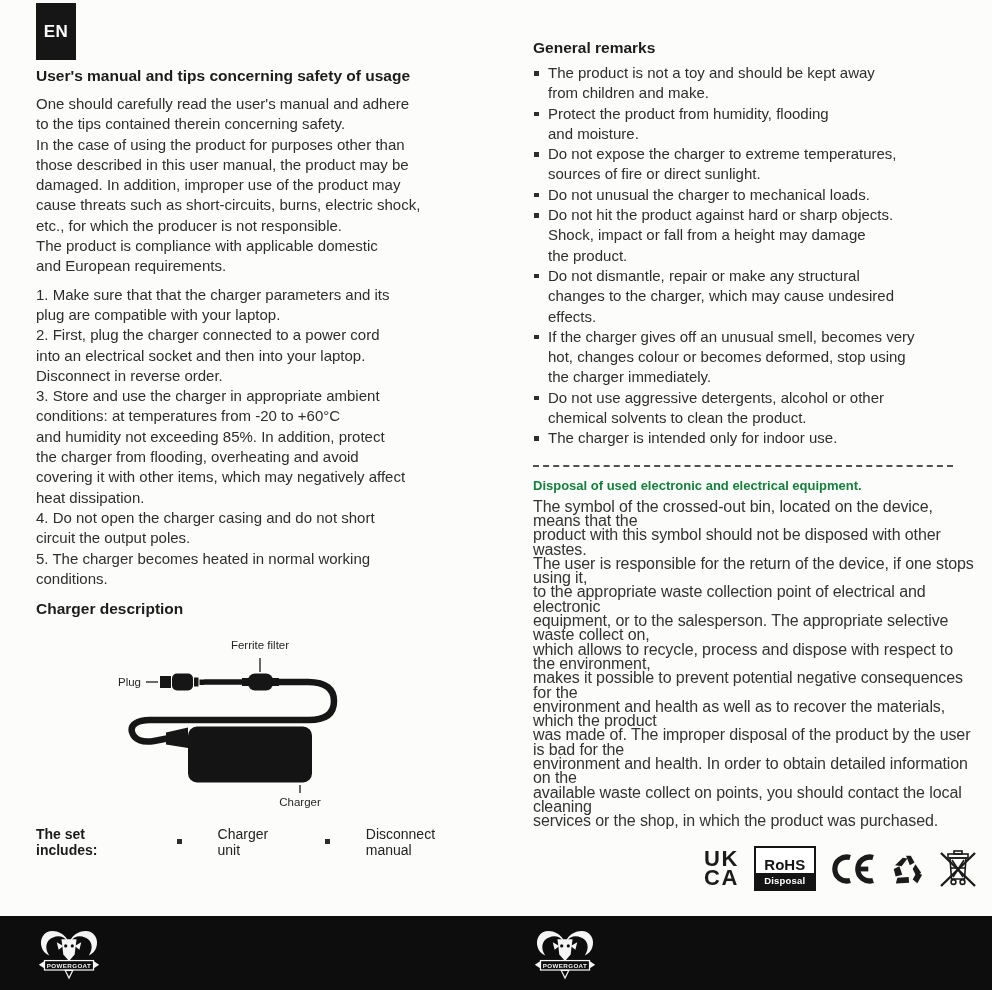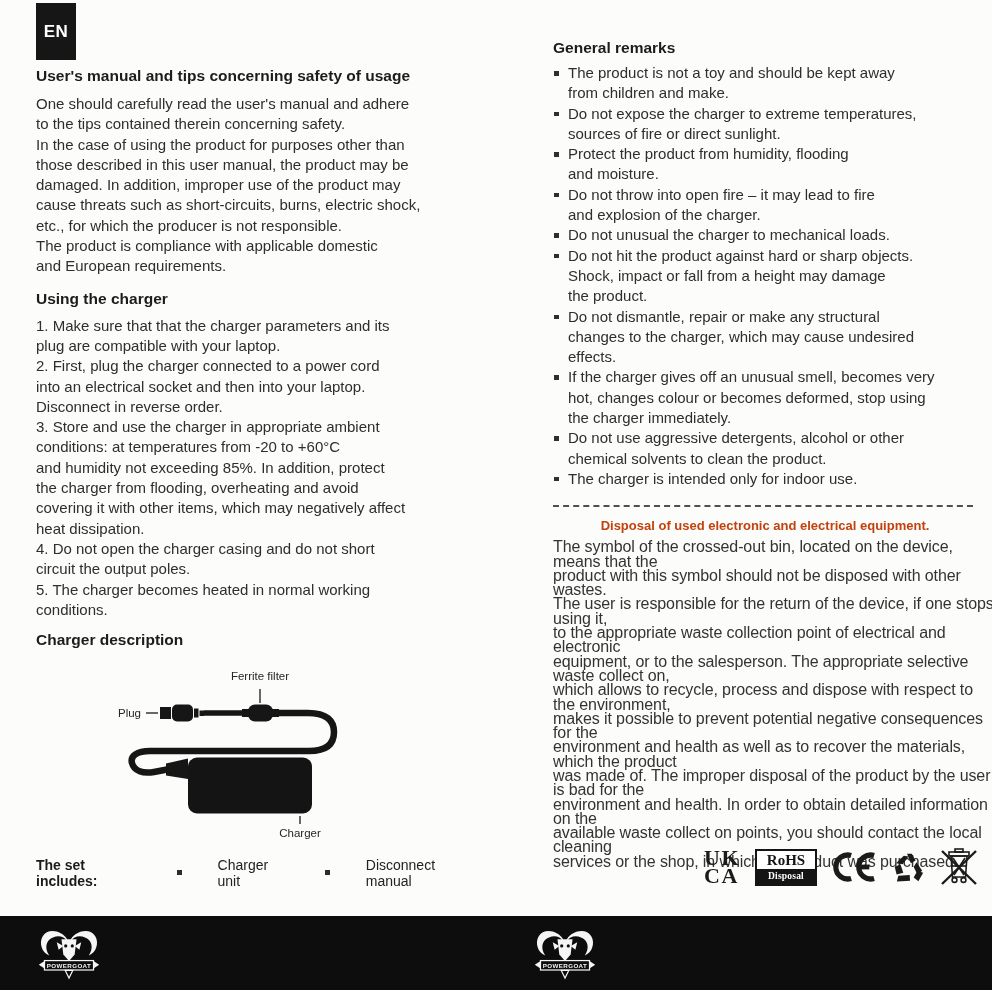--- a/index.html
+++ b/index.html
@@ -11,21 +11,21 @@
 
   
   .en-badge {
     position:absolute; left:36px; top:3px; width:40px; height:57px;
     background:#161616; color:#ffffff; font-weight:bold; font-size:17px;
     display:flex; align-items:center; justify-content:center; letter-spacing:0.5px;
   }
 
   
   .col-left  { position:absolute; left:36px;  top:66px; width:436px; }
-  .col-right { position:absolute; left:533px; top:38px; width:424px;margin-left:20px; }
+  .col-right { position:absolute; left:533px; top:38px; width:424px; }
 
   .sec-title {
     font-size:15.5px; font-weight:bold; color:#1c1c1c;
     line-height:19px; margin:0;
   }
   .mt12 { margin-top:12px; }
   .mt10 { margin-top:10px; }
 
   .body-text {
     font-size:15px; line-height:20.3px; margin:9px 0 0 0;
@@ -58,37 +58,36 @@
   .bullet-sq {
     position:absolute; left:1px; top:8px; width:4.5px; height:4.5px;
     background:#2e2e2e;
   }
   .li-text { white-space:pre-line; }
 
   .divider {
     margin-top:16px; border-top:2px dashed #4f4f4f; height:0; width:420px;
   }
   .disposal-h {
-    margin:11px 0 0 0; font-size:13px; font-weight:bold; color:#c2410c;
+    margin:11px 0 0 0; font-size:13px; font-weight:bold; color:#15803d;
     line-height:16px;
-    text-align:center;
   }
   .disposal-body {
     margin:6px 0 0 0; width:446px; font-size:16px; line-height:14.3px;
     letter-spacing:-0.1px; white-space:pre-line; color:#333;
   }
 
   
   .certs {
     position:absolute; left:704px; top:846px; display:flex;
-    align-items:center; gap:15px; color:#1b1b1b;font-family:Liberation Serif, serif;
+    align-items:center; gap:15px; color:#1b1b1b;
   }
   .ukca { font-size:22px; font-weight:800; line-height:0.84; letter-spacing:1.5px; }
   .rohs { width:58px; border:2.5px solid #141414; text-align:center; background:#fff; }
-  .rohs-title { font-size:15px; font-weight:800; line-height:17px; padding-top:1px; color:#141414; }
+  .rohs-title { font-size:15px; font-weight:800; line-height:17px; padding-top:8px; color:#141414; }
   .rohs-sub {
     background:#141414; color:#fff; font-size:9.5px; font-weight:bold;
     padding:2px 0 3px 0; letter-spacing:0.2px;
   }
   .icon-svg { display:block; }
 
   
   .footer-band {
     position:absolute; left:0; top:916px; width:992px; height:74px;
     background:#0d0d0d;
@@ -109,21 +108,20 @@
     <p class="body-text">One should carefully read the user's manual and adhere
 to the tips contained therein concerning safety.
 In the case of using the product for purposes other than
 those described in this user manual, the product may be
 damaged. In addition, improper use of the product may
 cause threats such as short-circuits, burns, electric shock,
 etc., for which the producer is not responsible.
 The product is compliance with applicable domestic
 and European requirements.</p>
 
-    <h2 class="sec-title mt12">Using the charger</h2>
     <p class="body-text tight">1. Make sure that that the charger parameters and its
 plug are compatible with your laptop.
 2. First, plug the charger connected to a power cord
 into an electrical socket and then into your laptop.
 Disconnect in reverse order.
 3. Store and use the charger in appropriate ambient
 conditions: at temperatures from -20 to +60°C
 and humidity not exceeding 85%. In addition, protect
 the charger from flooding, overheating and avoid
 covering it with other items, which may negatively affect
@@ -178,26 +176,24 @@
       <span>Disconnect manual</span>
     </div>
   </div>
 
   <div class="col-right">
     <h2 class="sec-title">General remarks</h2>
 
     <ul class="bullets">
       <li><span class="bullet-sq"></span><span class="li-text">The product is not a toy and should be kept away
 from children and make.</span></li>
+      <li><span class="bullet-sq"></span><span class="li-text">Protect the product from humidity, flooding
+and moisture.</span></li>
       <li><span class="bullet-sq"></span><span class="li-text">Do not expose the charger to extreme temperatures,
 sources of fire or direct sunlight.</span></li>
-      <li><span class="bullet-sq"></span><span class="li-text">Protect the product from humidity, flooding
-and moisture.</span></li>
-      <li><span class="bullet-sq"></span><span class="li-text">Do not throw into open fire – it may lead to fire
-and explosion of the charger.</span></li>
       <li><span class="bullet-sq"></span><span class="li-text">Do not unusual the charger to mechanical loads.</span></li>
       <li><span class="bullet-sq"></span><span class="li-text">Do not hit the product against hard or sharp objects.
 Shock, impact or fall from a height may damage
 the product.</span></li>
       <li><span class="bullet-sq"></span><span class="li-text">Do not dismantle, repair or make any structural
 changes to the charger, which may cause undesired
 effects.</span></li>
       <li><span class="bullet-sq"></span><span class="li-text">If the charger gives off an unusual smell, becomes very
 hot, changes colour or becomes deformed, stop using
 the charger immediately.</span></li>

